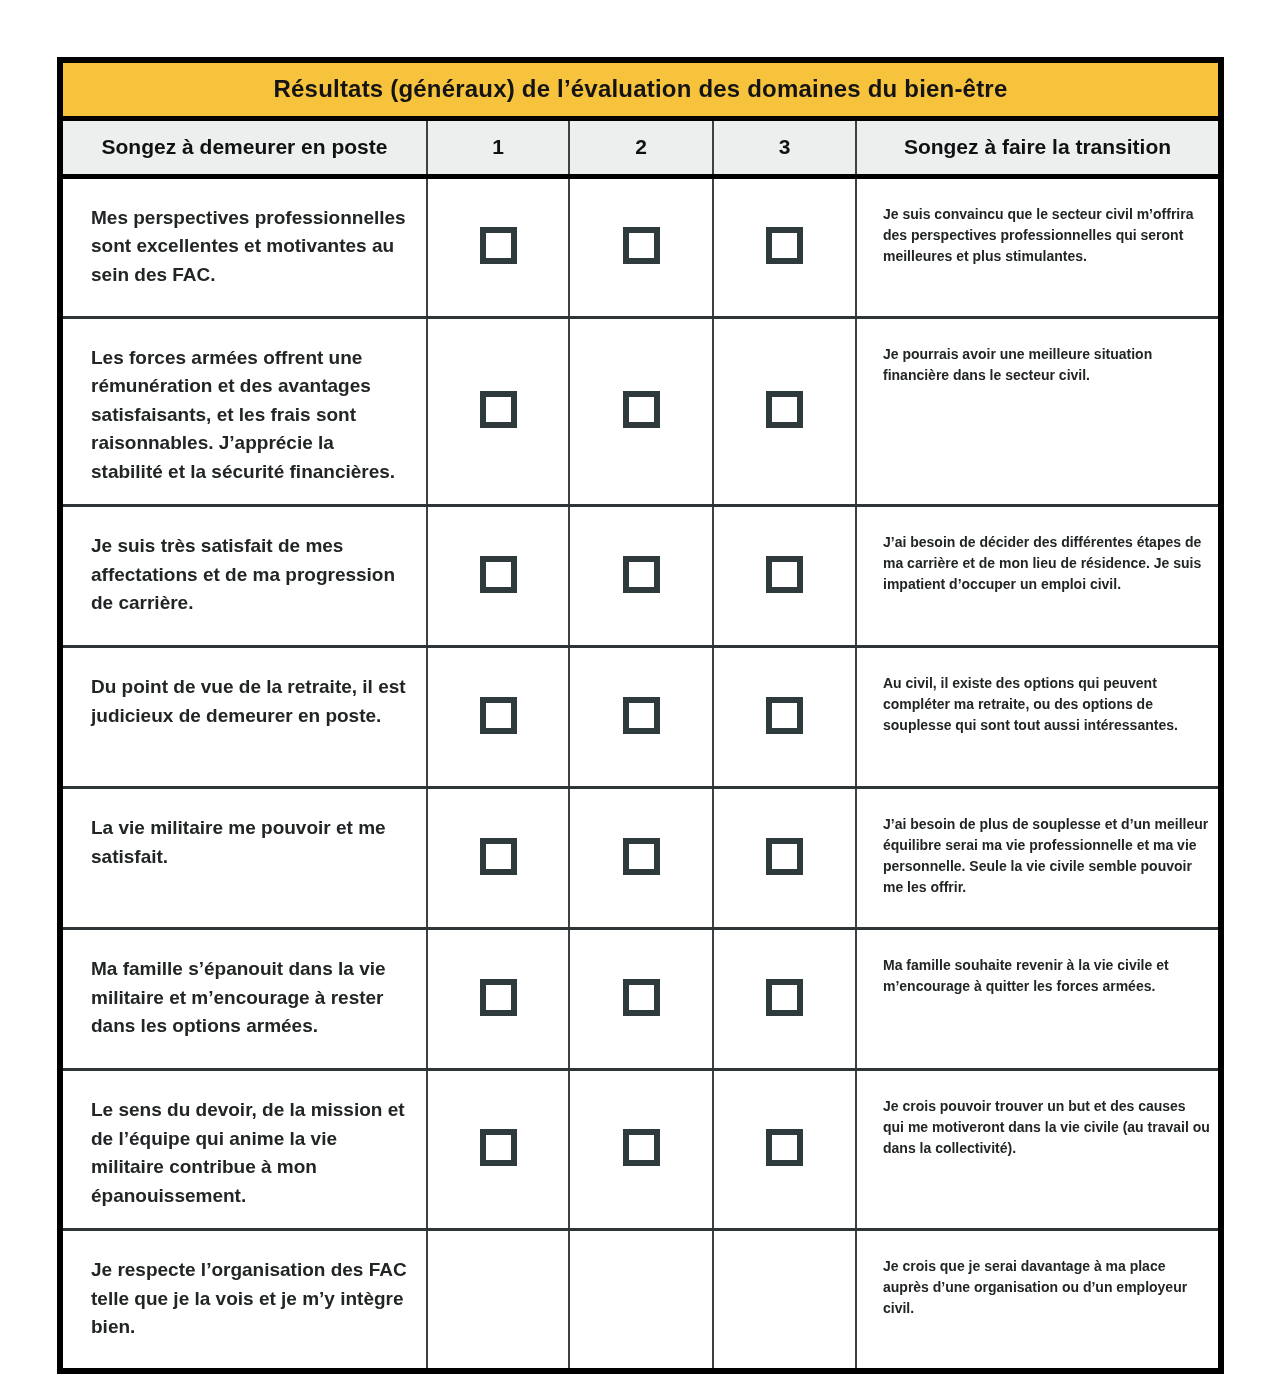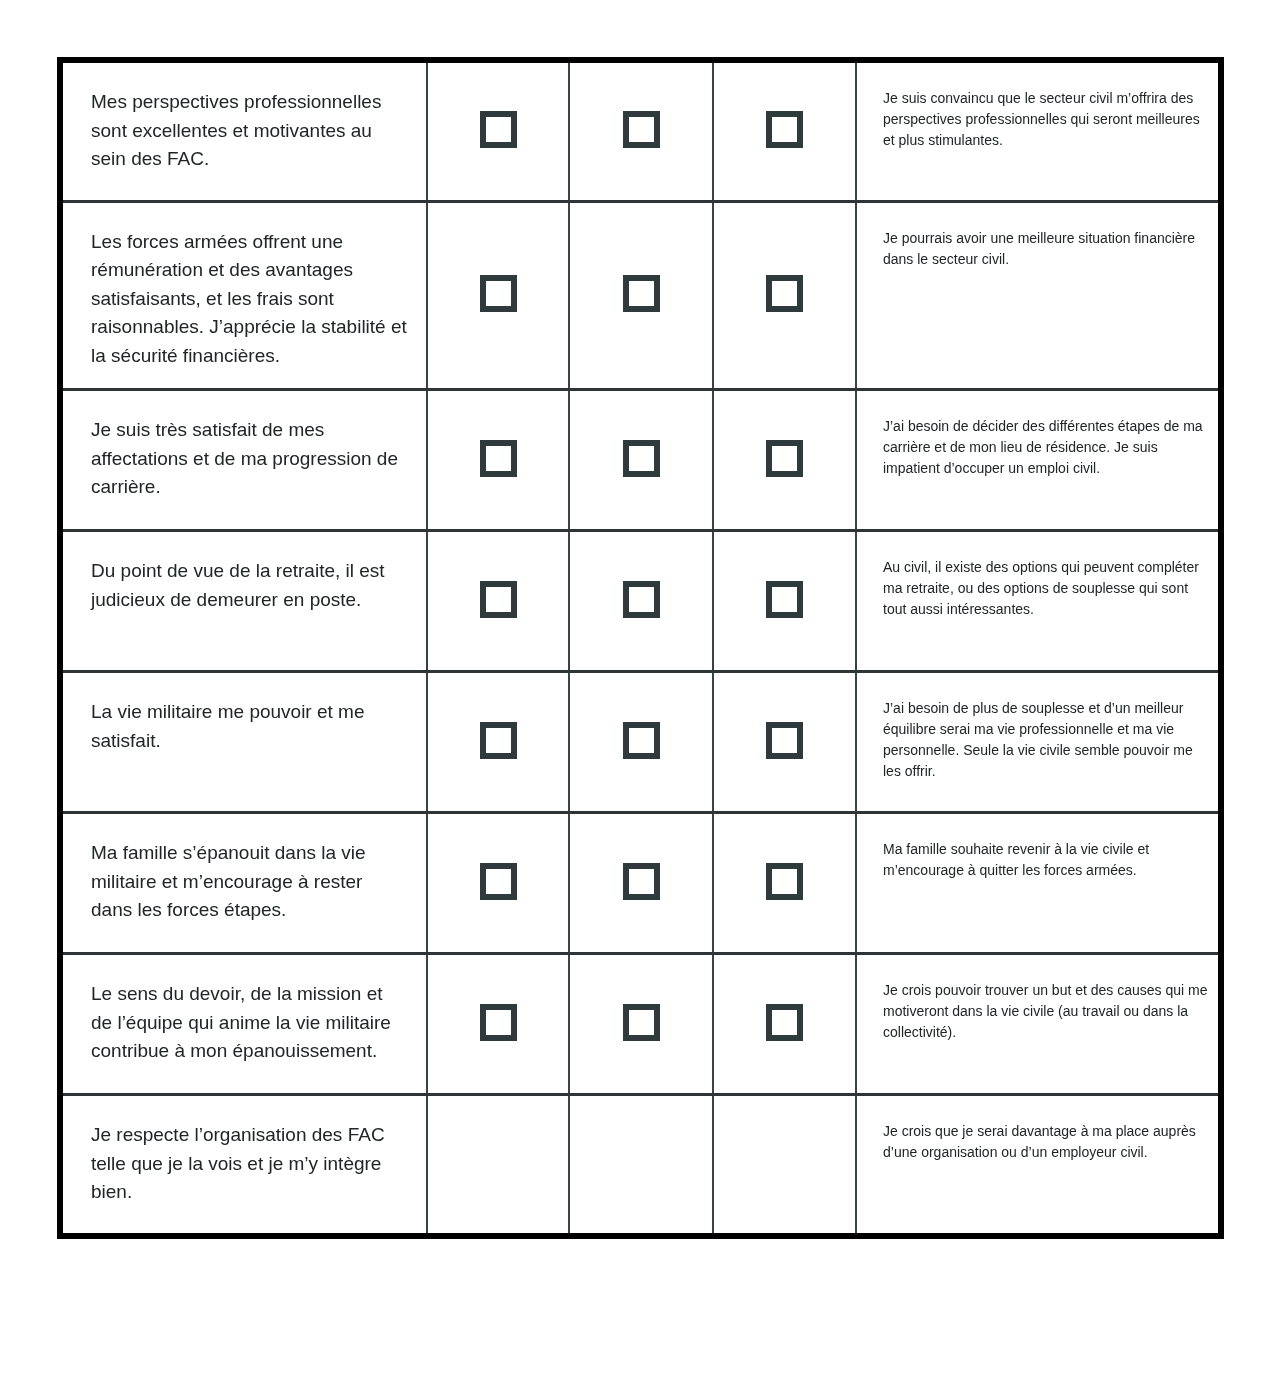--- a/index.html
+++ b/index.html
@@ -56,21 +56,21 @@
     vertical-align: middle;
     font-size: 21px;
     font-weight: 800;
     color: #101112;
     border-bottom: 5px solid var(--frame);
     border-left: 2px solid var(--line_v);
     padding: 4px 10px;
   }
   tr.header-row td:first-child { border-left: none; }
 
-  tr.item-row { height: 141px; }
+  tr.item-row { height: 141px; font-weight: bold; }
   tr.item-row td {
     border-top: 3px solid var(--line_h);
     border-left: 2px solid var(--line_v);
     background: #ffffff;
   }
   tr.item-row td:first-child { border-left: none; }
 
   td.stay-cell {
     vertical-align: top;
     padding: 25px 18px 18px 28px;
@@ -103,21 +103,31 @@
   <table class="assessment">
     <colgroup>
       <col class="c-stay">
         <col class="c-box1">
         <col class="c-box2">
         <col class="c-box3">
         <col class="c-trans">
     </colgroup>
 
     <tbody>
+        <tr class="banner-row">
+      <td colspan="5">Résultats (généraux) de l’évaluation des domaines du bien-être</td>
+    </tr>
 
+    <tr class="header-row">
+      <td>Songez à demeurer en poste</td>
+      <td>1</td>
+      <td>2</td>
+      <td>3</td>
+      <td>Songez à faire la transition</td>
+    </tr>
 
     <tr class="item-row">
       <td class="stay-cell">Mes perspectives professionnelles sont excellentes et motivantes au sein des FAC.</td>
       <td class="check-cell"><span class="checkbox"></span></td>
       <td class="check-cell"><span class="checkbox"></span></td>
       <td class="check-cell"><span class="checkbox"></span></td>
       <td class="transition-cell">Je suis convaincu que le secteur civil m’offrira des perspectives professionnelles qui seront meilleures et plus stimulantes.</td>
     </tr>
 
     <tr class="item-row">
@@ -146,21 +156,21 @@
 
     <tr class="item-row">
       <td class="stay-cell">La vie militaire me pouvoir et me satisfait.</td>
       <td class="check-cell"><span class="checkbox"></span></td>
       <td class="check-cell"><span class="checkbox"></span></td>
       <td class="check-cell"><span class="checkbox"></span></td>
       <td class="transition-cell">J’ai besoin de plus de souplesse et d’un meilleur équilibre serai ma vie professionnelle et ma vie personnelle. Seule la vie civile semble pouvoir me les offrir.</td>
     </tr>
 
     <tr class="item-row">
-      <td class="stay-cell">Ma famille s’épanouit dans la vie militaire et m’encourage à rester dans les forces étapes.</td>
+      <td class="stay-cell">Ma famille s’épanouit dans la vie militaire et m’encourage à rester dans les options armées.</td>
       <td class="check-cell"><span class="checkbox"></span></td>
       <td class="check-cell"><span class="checkbox"></span></td>
       <td class="check-cell"><span class="checkbox"></span></td>
       <td class="transition-cell">Ma famille souhaite revenir à la vie civile et m’encourage à quitter les forces armées.</td>
     </tr>
 
     <tr class="item-row">
       <td class="stay-cell">Le sens du devoir, de la mission et de l’équipe qui anime la vie militaire contribue à mon épanouissement.</td>
       <td class="check-cell"><span class="checkbox"></span></td>
       <td class="check-cell"><span class="checkbox"></span></td>

